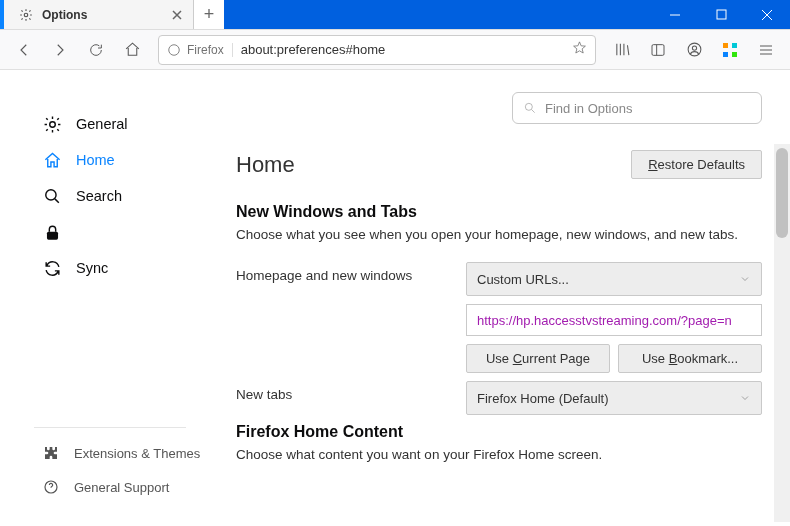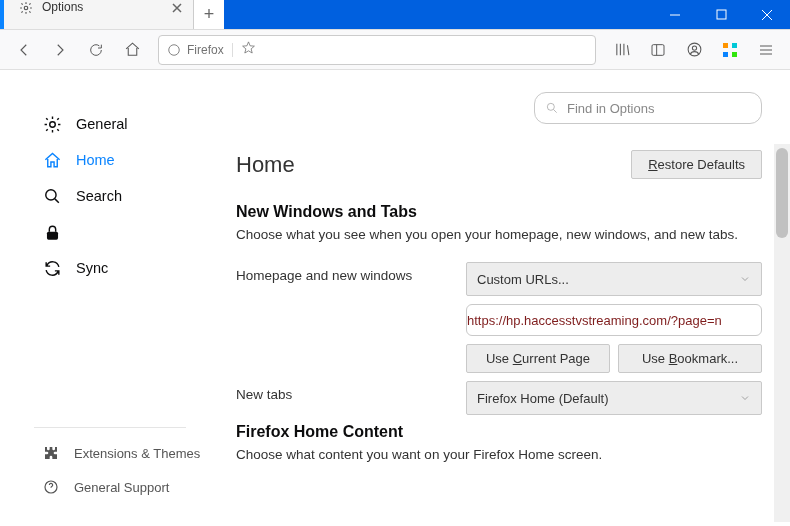--- a/index.html
+++ b/index.html
@@ -1,20 +1,20 @@
 <!DOCTYPE html>
 <html><head>
 <meta charset="utf-8">
 <style>
 * { margin: 0; padding: 0; box-sizing: border-box; font-family: "Segoe UI", Arial, sans-serif; }
 body { width: 790px; height: 526px; background: #fff; overflow: hidden; position: relative; }
 
 .titlebar { height: 30px; background: #fff; display: flex; align-items: stretch; border-bottom: 1px solid #ddd; }
 .titlebar-left { width: 4px; background: #0a84ff; }
-.tab { display: flex; padding: 0 8px 0 14px; gap: 8px; background: #f5f5f5; border-right: 1px solid #ccc; min-width: 190px; position: relative; }
+.tab { display: flex; align-items: center; padding: 0 8px 0 14px; gap: 8px; background: #f5f5f5; border-right: 1px solid #ccc; min-width: 190px; position: relative; font-weight: bold; }
 .tab-icon { width: 16px; height: 16px; display: flex; align-items: center; justify-content: center; }
 .tab-title { font-size: 12px; color: #333; flex: 1; }
 .tab-close { width: 16px; height: 16px; display: flex; align-items: center; justify-content: center; font-size: 14px; color: #666; cursor: pointer; }
 .newtab-btn { width: 30px; display: flex; align-items: center; justify-content: center; font-size: 18px; color: #666; cursor: pointer; }
 .titlebar-spacer { flex: 1; background: #0060df; }
 .window-controls { display: flex; background: #0060df; }
 .win-btn { width: 46px; display: flex; align-items: center; justify-content: center; cursor: pointer; }
 .win-btn svg { stroke: #fff; fill: none; }
 
 .toolbar { height: 40px; background: #f9f9fa; display: flex; align-items: center; padding: 0 8px; gap: 4px; border-bottom: 1px solid #e0e0e0; }
@@ -36,37 +36,37 @@
 .side-item .sicon svg { stroke: #0c0c0d; fill: none; stroke-width: 1.8; }
 .side-item.active .sicon svg { stroke: #0a84ff; }
 .side-footer { padding-bottom: 22px; }
 .side-footer .side-item { font-size: 13px; color: #555; padding-left: 42px; }
 .side-footer .side-item .sicon { width: 18px; height: 18px; }
 .side-footer .side-item .sicon svg { stroke: #555; }
 .side-hr { border: none; border-top: 1px solid #e5e5e5; margin: 6px 34px 8px 34px; }
 
 .main { flex: 1; padding: 22px 28px 0 16px; overflow: hidden; position: relative; }
 .search-row { display: flex; justify-content: flex-end; margin-bottom: 26px; }
-.find-input { width: 228px; height: 32px; border: 1px solid #c9c9c9; border-radius: 12px; display: flex; align-items: center; padding: 0 10px; gap: 8px; color: #888; font-size: 13px; }
+.find-input { width: 250px; height: 32px; border: 1px solid #c9c9c9; border-radius: 6px; display: flex; align-items: center; padding: 0 10px; gap: 8px; color: #888; font-size: 13px; }
 .find-input svg { stroke: #888; fill: none; }
 
 .heading-row { display: flex; align-items: center; justify-content: space-between; margin-bottom: 24px; }
 .h1 { font-size: 22px; font-weight: 300; color: #333; }
 .btn { border: 1px solid #c9c9c9; background: #ededed; padding: 6px 16px; font-size: 13px; color: #333; border-radius: 2px; cursor: pointer; }
 .btn .ul { text-decoration: underline; }
 
 .h2 { font-size: 16px; font-weight: 700; color: #0c0c0d; margin-bottom: 6px; }
 .desc { font-size: 13.5px; color: #333; margin-bottom: 20px; }
 
 .form-row { display: flex; margin-bottom: 8px; }
 .form-label { width: 230px; font-size: 13.5px; color: #333; padding-top: 6px; }
 .form-controls { flex: 1; max-width: 300px; display: flex; flex-direction: column; gap: 8px; }
 .select { border: 1px solid #c9c9c9; background: #ededed; height: 20px; display: flex; align-items: center; justify-content: space-between; padding: 16px 10px; font-size: 13px; color: #333; border-radius: 2px; cursor: pointer; }
 .select svg { stroke: #555; fill: none; }
-.text-input { border: 1px solid #c9c9c9; background: #fff; height: 32px; padding: 0 0; font-size: 13px; color: #7f1d1d; border-radius: 6px; }
+.text-input { border: 1px solid #c9c9c9; background: #fff; height: 32px; padding: 0 10px; font-size: 13px; color: #a21caf; border-radius: 0; }
 .btn-pair { display: flex; gap: 8px; }
 .btn-pair .btn { flex: 1; text-align: center; padding: 6px 4px; white-space: nowrap; }
 
 .section2 { }
 
 .scrollbar { position: absolute; right: 0; top: 74px; width: 16px; bottom: 4px; background: #f0f0f0; }
 .scrollthumb { position: absolute; left: 2px; right: 2px; top: 4px; height: 90px; background: #c1c1c1; border-radius: 6px; }
 .watermark2 { position:absolute; left:60px; top: 90px; pointer-events:none; opacity:.04; font-size:300px; font-weight: 900; color:#888; z-index:0;}
 </style>
 </head>
@@ -130,20 +130,21 @@
         <path d="M3 11l9-8 9 8M6 10v10h12V10"></path>
       </svg>
     </div>
   <div class="urlbar">
     <span class="urlbar-identity">
       <svg width="14" height="14" viewBox="0 0 24 24">
           <circle cx="12" cy="12" r="9" stroke="#737373" fill="none" stroke-width="1.5"></circle>
         </svg>
       <span>Firefox</span>
     </span>
+    <span class="urlbar-text">about:preferences#home</span>
     <span class="urlbar-star">
       <svg width="15" height="15" viewBox="0 0 24 24">
           <path d="M12 3l2.6 6.3 6.8.5-5.2 4.4 1.7 6.6L12 17.3 6.1 20.8l1.7-6.6L2.6 9.8l6.8-.5z" stroke="#737373" fill="none" stroke-width="1.3"></path>
         </svg>
     </span>
   </div>
   <div class="tb-btn">
       <svg width="17" height="17" viewBox="0 0 24 24">
         <path d="M4 4v16M9 4v16M14 4v16M19 6l2 14"></path>
       </svg>

